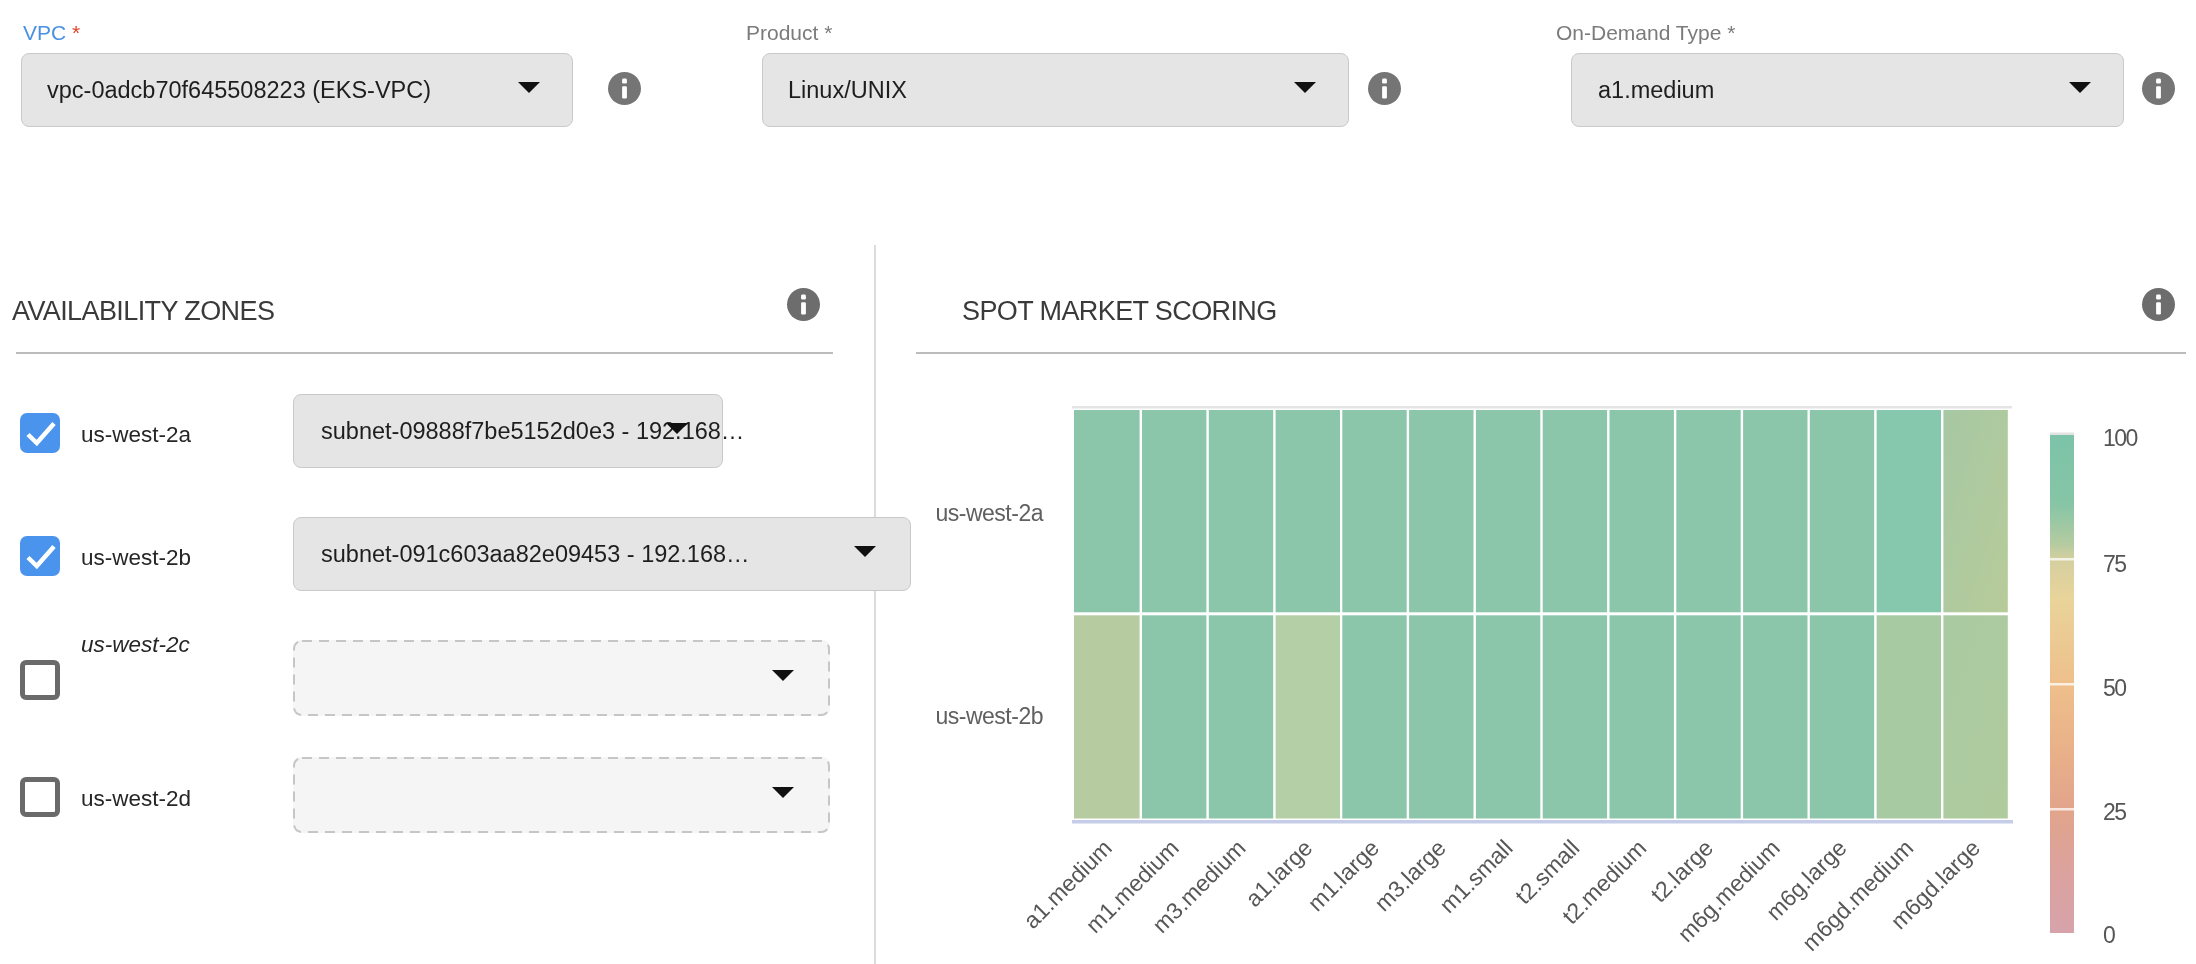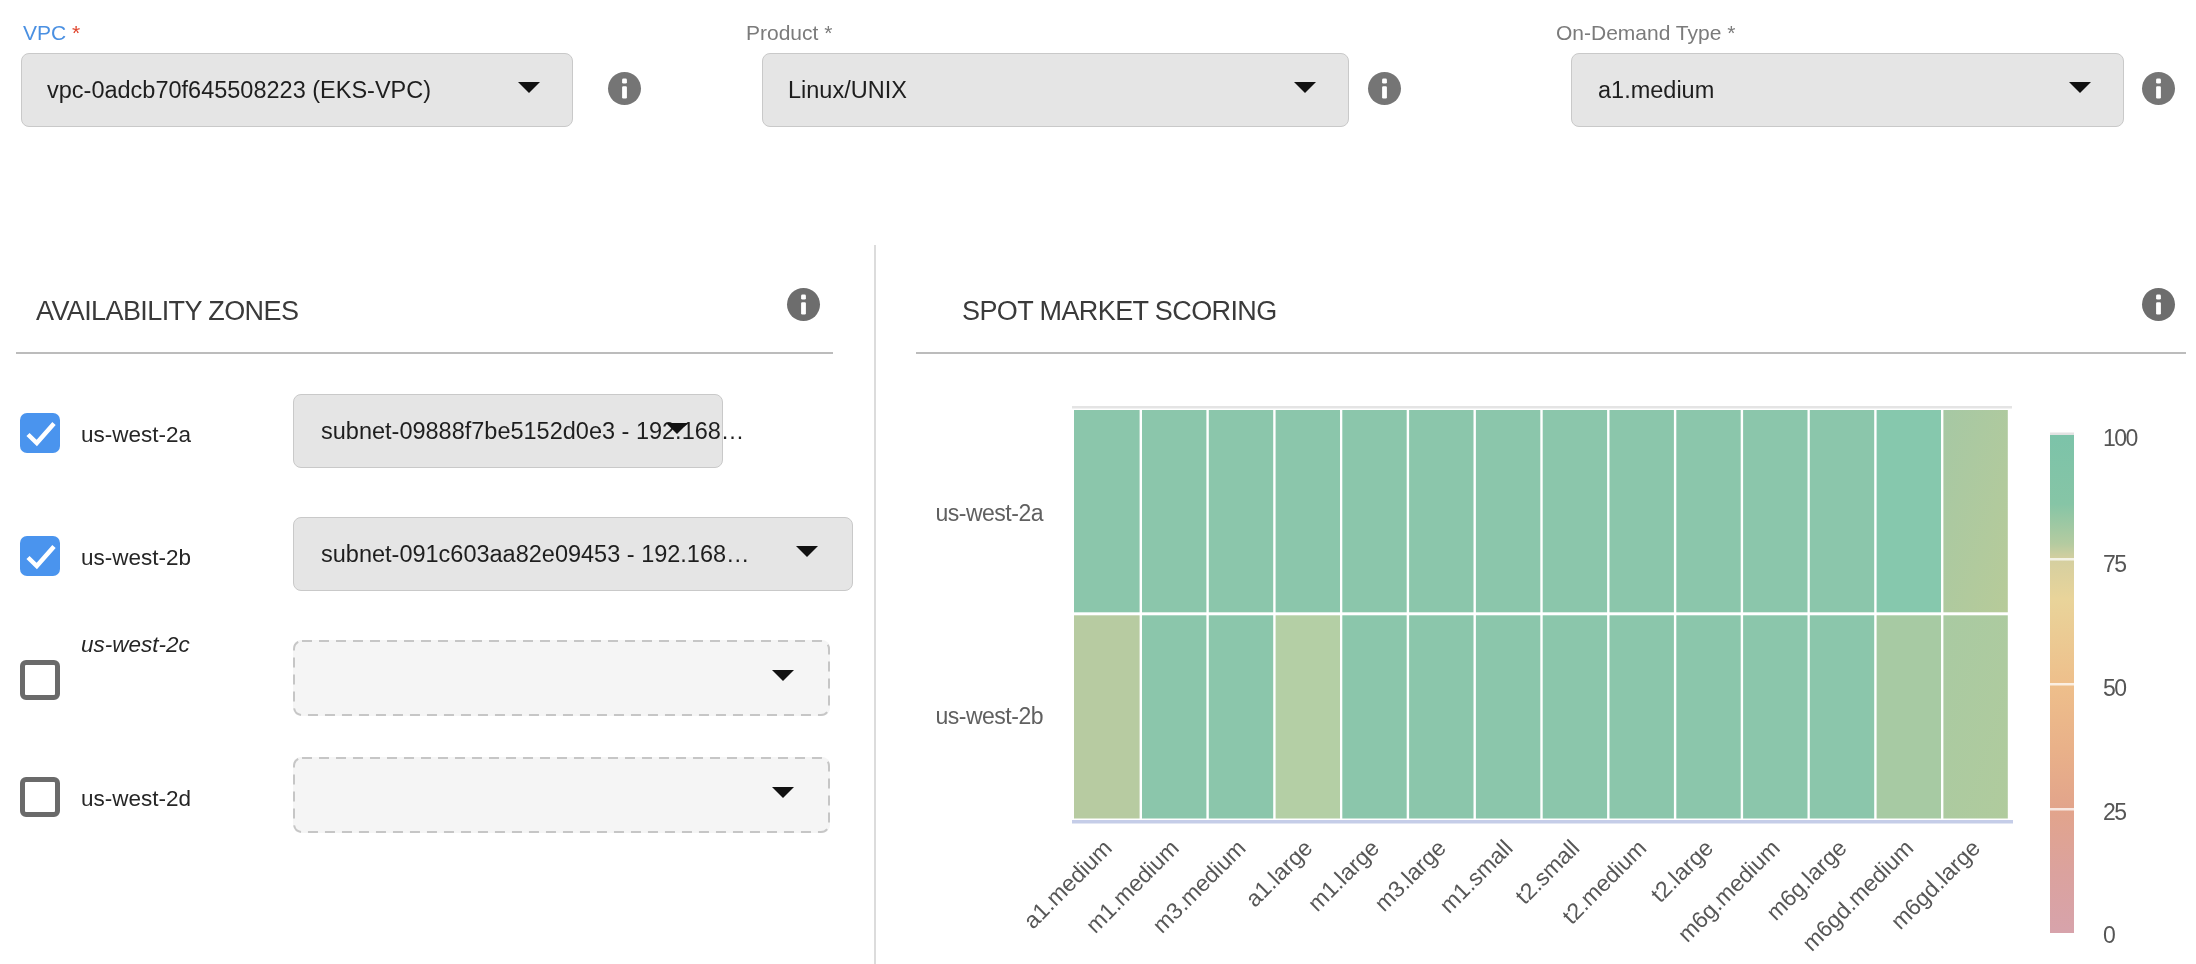--- a/index.html
+++ b/index.html
@@ -47,21 +47,21 @@
   <span class="caret" style="right:32px;"></span>
 </div>
 <svg class="abs" style="left:2141px; top:71px;" width="35" height="35" viewBox="0 0 35 35">
   <circle cx="17.5" cy="17.5" r="16.5" fill="#757575"></circle>
   <rect x="15.1" y="7.6" width="4.8" height="5.0" rx="1.4" fill="#fff"></rect>
   <rect x="15.1" y="15.2" width="4.8" height="12.2" rx="1.2" fill="#fff"></rect>
 </svg>
 
 <div class="abs" style="left:874px; top:245px; width:2px; height:719px; background:#dcdcdc;"></div>
 
-<div class="sect-title" style="left:36px; top:296px;text-align:right;">AVAILABILITY ZONES</div>
+<div class="sect-title" style="left:12px; top:296px;text-align:right;">AVAILABILITY ZONES</div>
 <svg class="abs" style="left:786px; top:287px;" width="35" height="35" viewBox="0 0 35 35">
   <circle cx="17.5" cy="17.5" r="16.5" fill="#6d6d6d"></circle>
   <rect x="15.1" y="7.6" width="4.8" height="5.0" rx="1.4" fill="#fff"></rect>
   <rect x="15.1" y="15.2" width="4.8" height="12.2" rx="1.2" fill="#fff"></rect>
 </svg>
 <div class="hr" style="left:16px; top:352px; width:817px;"></div>
 
 <div class="checkbox-on" style="left:20px; top:413px;">
   <svg width="40" height="40" viewBox="0 0 40 40">
       <path d="M8 21.5 L16.8 30 L34 10.5" stroke="#fff" stroke-width="4.5" fill="none"></path>
@@ -72,21 +72,21 @@
   <span class="sel-text" style="left:27px;">subnet-09888f7be5152d0e3 - 192.168…</span>
   <span class="caret" style="right:34px;"></span>
 </div>
 
 <div class="checkbox-on" style="left:20px; top:536px;">
   <svg width="40" height="40" viewBox="0 0 40 40">
       <path d="M8 21.5 L16.8 30 L34 10.5" stroke="#fff" stroke-width="4.5" fill="none"></path>
     </svg>
 </div>
 <div class="cb-label" style="left:81px; top:545px;">us-west-2b</div>
-<div class="select" style="left:293px; top:517px; width:560px;">
+<div class="select" style="left:293px; top:517px; width:618px;">
   <span class="sel-text" style="left:27px;">subnet-091c603aa82e09453 - 192.168…</span>
   <span class="caret" style="right:34px;"></span>
 </div>
 
 <div class="checkbox-off" style="left:20px; top:660px;"></div>
 <div class="cb-label" style="left:81px; top:632px;font-style:italic;">us-west-2c</div>
 <div class="dashed" style="left:293px; top:640px; width:537px;">
   <svg width="537" height="76" style="position:absolute;left:0;top:0;">
       <rect x="1" y="1" width="535" height="74" rx="8" fill="none" stroke="#c6c6c6" stroke-width="2" stroke-dasharray="10 7"></rect>
     </svg>

